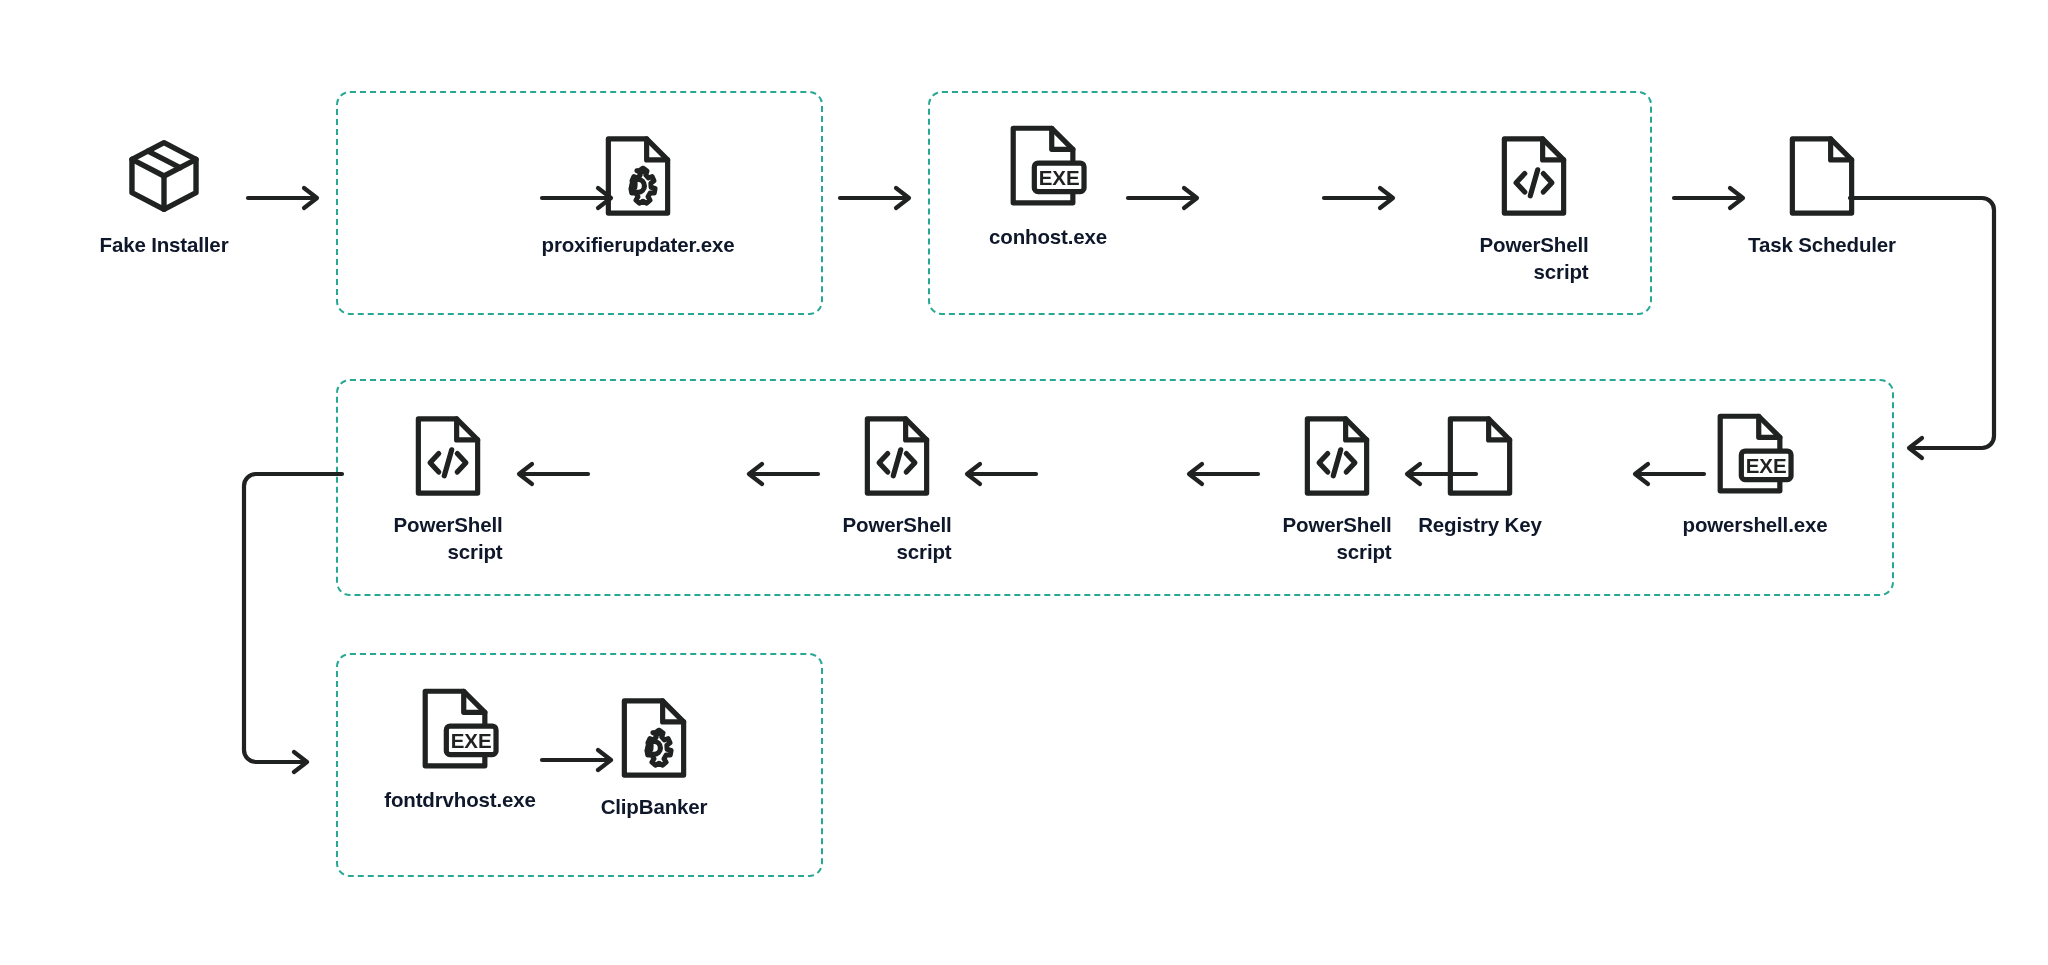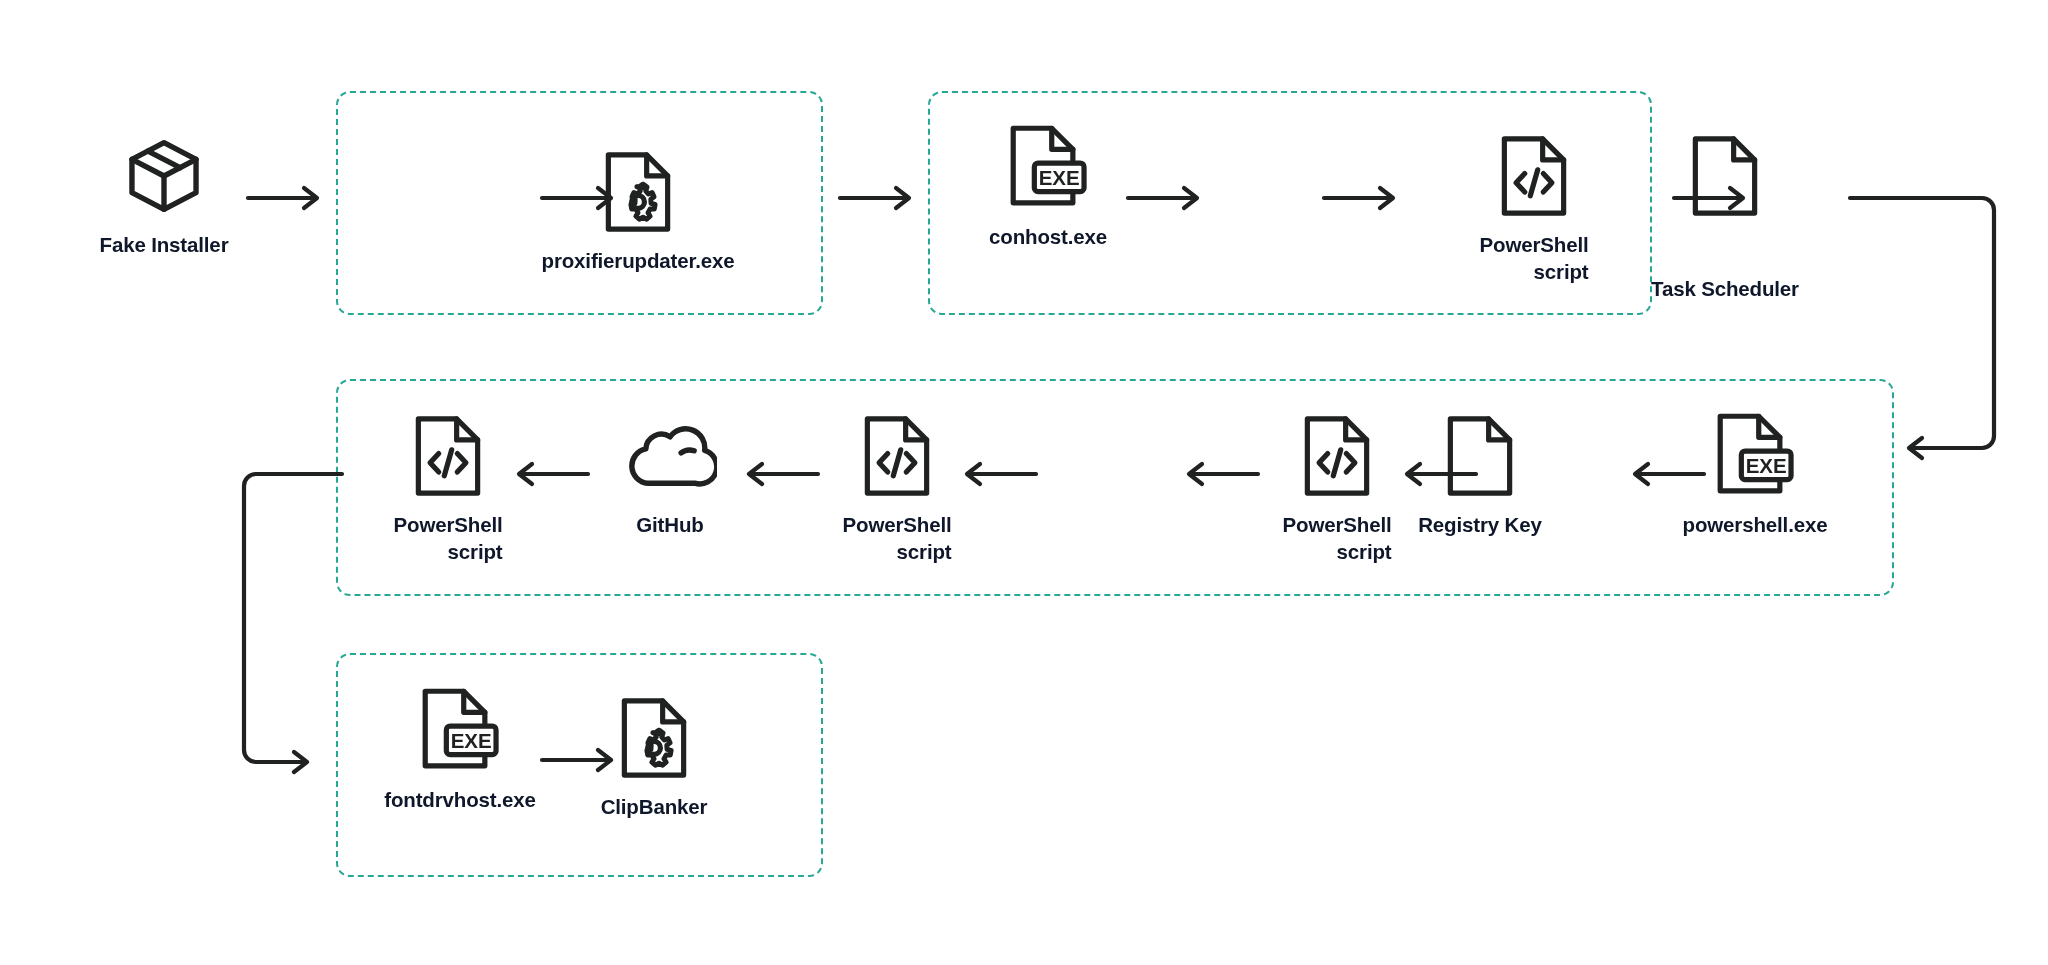--- a/index.html
+++ b/index.html
@@ -78,21 +78,21 @@
 
   <div class="arrow" style="left:540px;top:186px;">
     <svg width="78" height="24" viewBox="0 0 78 24">
         <g fill="none" stroke="#1f2220" stroke-width="4.2" stroke-linecap="round" stroke-linejoin="round">
           <path d="M2 12 H70"></path>
           <path d="M58 2 L71 12 L58 22"></path>
         </g>
       </svg>
   </div>
 
-  <div class="node" style="left:538px;top:144px;">
+  <div class="node" style="left:538px;top:128px;">
     <span class="glyph">
       <svg width="70" height="84" viewBox="0 0 56 68" fill="none" stroke="#1f2220" stroke-width="4.2" stroke-linejoin="round" stroke-linecap="round">
         <path d="M4 4 H35 L52 21 V64 H4 Z"></path>
         <path d="M35 4 V21 H52"></path>
         <path d="M27.5 30.5 l3.4 .6 2.1 -2.6 3.1 2.2 -1.1 3.3 2.2 2.7 3.2 -1.2 1.6 3.5 -2.7 2.1 .2 3.5 3.4 .9 -.7 3.8 -3.5 .1 -1.8 3 1.8 3 -2.9 2.5 -3.1 -1.6 -3.1 1.6 -2.9 -2.5 1.8 -3 -1.8 -3 -3.5 -.1 -.7 -3.8 3.4 -.9 .2 -3.5 -2.7 -2.1 1.6 -3.5 3.2 1.2 2.2 -2.7 -1.1 -3.3 3.1 -2.2 2.1 2.6 z" transform="translate(-0.3,-1.5) scale(0.96) translate(1,2)"></path>
         <circle cx="28" cy="42" r="5.2"></circle>
       </svg>
     </span>
     <span class="caption">proxifierupdater.exe</span>
   </div>
@@ -153,21 +153,21 @@
 
   <div class="arrow" style="left:1672px;top:186px;">
     <svg width="78" height="24" viewBox="0 0 78 24">
         <g fill="none" stroke="#1f2220" stroke-width="4.2" stroke-linecap="round" stroke-linejoin="round">
           <path d="M2 12 H70"></path>
           <path d="M58 2 L71 12 L58 22"></path>
         </g>
       </svg>
   </div>
 
-  <div class="node" style="left:1625px;top:128px;gap:44px;">
+  <div class="node" style="left:1722px;top:128px;">
     <span class="glyph">
       <svg width="70" height="84" viewBox="0 0 56 68" fill="none" stroke="#1f2220" stroke-width="4.2" stroke-linejoin="round" stroke-linecap="round">
         <path d="M4 4 H35 L52 21 V64 H4 Z"></path>
         <path d="M35 4 V21 H52"></path>
       </svg>
     </span>
     <span class="caption">Task Scheduler</span>
   </div>
 
   <div class="conn" style="left:1848px;top:186px;">
@@ -268,29 +268,20 @@
 
   <div class="arrow" style="left:742px;top:462px;">
     <svg width="78" height="24" viewBox="0 0 78 24">
         <g fill="none" stroke="#1f2220" stroke-width="4.2" stroke-linecap="round" stroke-linejoin="round">
           <path d="M76 12 H8"></path>
           <path d="M20 2 L7 12 L20 22"></path>
         </g>
       </svg>
   </div>
 
-  <div class="node" style="left:570px;top:408px;">
-    <span class="glyph">
-      <svg width="94" height="70" viewBox="0 0 76 56" fill="none" stroke="#1f2220" stroke-width="4.4" stroke-linejoin="round" stroke-linecap="round">
-        <path d="M20 50 A14 14 0 0 1 18.5 22.3 A12.5 12.5 0 0 1 38 12.5 A15.5 15.5 0 0 1 66 23.5 A13.5 13.5 0 0 1 58 50 Z"></path>
-        <path d="M47 25.5 A11 11 0 0 1 57.5 23.8"></path>
-      </svg>
-    </span>
-    <span class="caption">GitHub</span>
-  </div>
 
   <div class="arrow" style="left:512px;top:462px;">
     <svg width="78" height="24" viewBox="0 0 78 24">
         <g fill="none" stroke="#1f2220" stroke-width="4.2" stroke-linecap="round" stroke-linejoin="round">
           <path d="M76 12 H8"></path>
           <path d="M20 2 L7 12 L20 22"></path>
         </g>
       </svg>
   </div>
 

